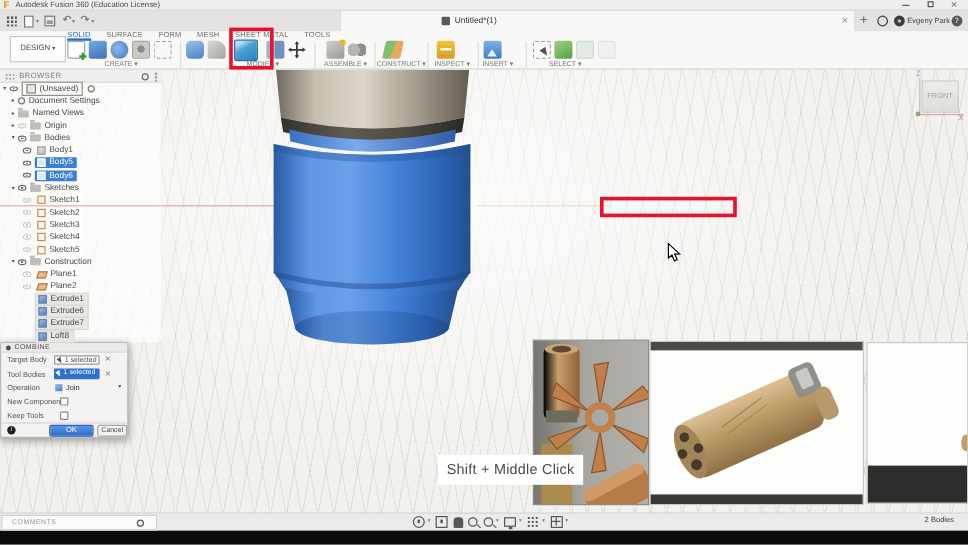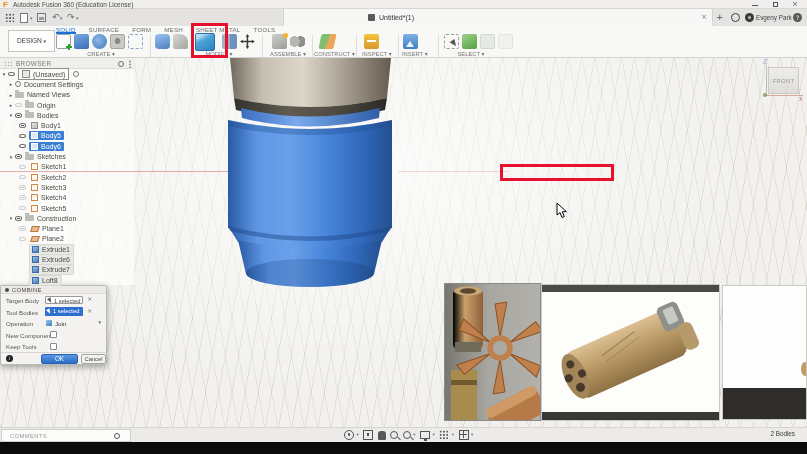--- a/index.html
+++ b/index.html
@@ -635,20 +635,21 @@
       <span id="ok-btn">OK</span>
       <span id="cancel-btn">Cancel</span>
     </div>
   </div>
   <div id="dialog-redbox" class="abs"></div>
 
   <svg id="pointer-cursor" class="abs" width="12" height="17" viewBox="0 0 12 17">
     <path d="M1,1 L1,13 L4,10.5 L6,15.5 L8.3,14.5 L6.3,9.8 L10.3,9.6 Z" fill="#fff" stroke="#000" stroke-width="1"></path>
   </svg>
 
+  <div id="shift-label" class="abs">Shift + Middle Click</div>
 </div>
 
 <div id="bottomstrip" class="abs">
   <div id="comments-panel" class="abs">
     <span id="comments-label">COMMENTS</span>
     <span id="comments-icon"></span>
   </div>
   <div id="navbar" class="abs">
     <span class="nav-i n-orbit"></span>
       <span class="ncaret glyph">▾</span>

